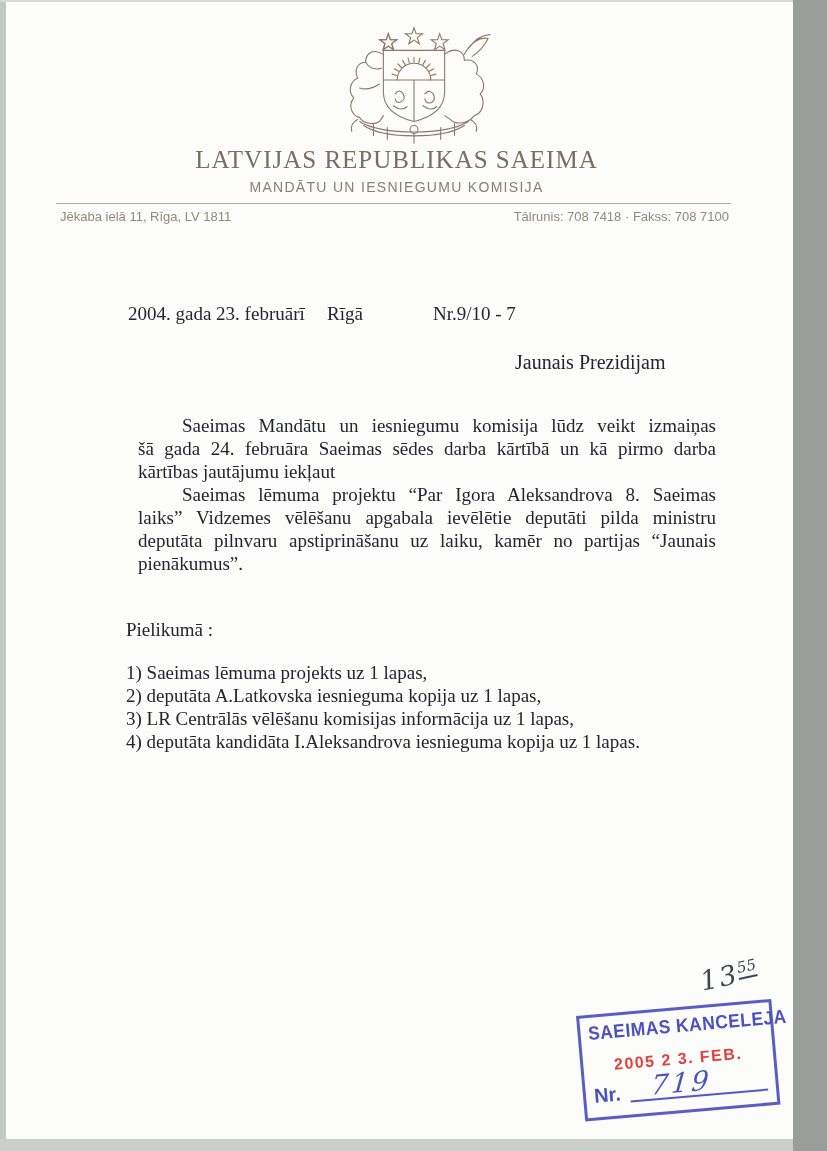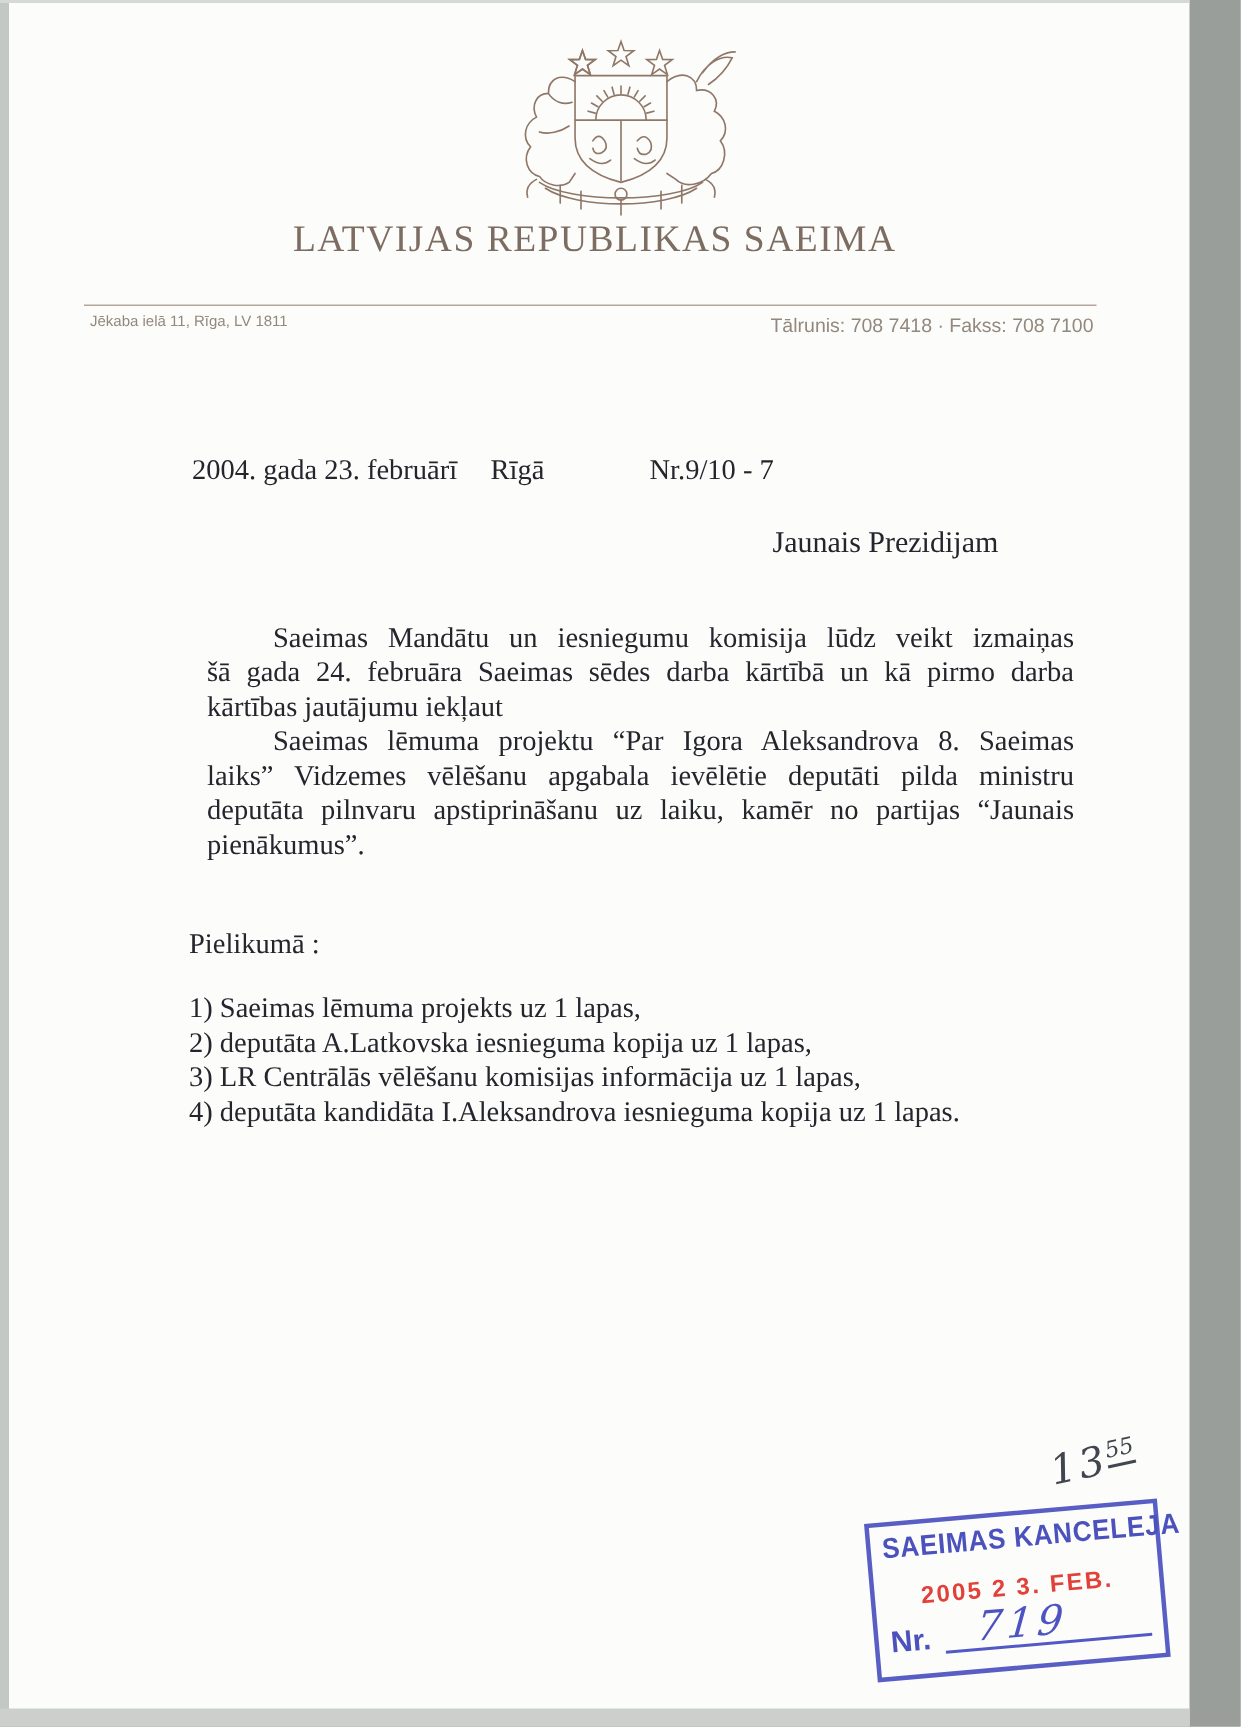--- a/index.html
+++ b/index.html
@@ -9,21 +9,21 @@
   .edge-top{position:absolute;left:0;top:0;width:100%;height:2px;background:#d6dad6;}
   .edge-bottom{position:absolute;left:0;bottom:0;width:100%;height:12px;background:#ccd0ca;}
 
   
   .emblem{position:absolute;left:330px;top:24px;width:168px;height:122px;}
   .org-name{position:absolute;left:0;right:0;top:146px;text-align:center;
             font-size:25px;letter-spacing:1px;color:#7d6c61;font-family:"Liberation Serif",serif;}
   .committee{position:absolute;left:0;right:0;top:179px;text-align:center;
              font-size:14px;letter-spacing:1.3px;color:#8e7c70;font-family:"Liberation Sans",sans-serif;}
   .rule{position:absolute;left:56px;right:62px;top:203px;border-top:1px solid #b3a69d;}
-  .address{position:absolute;left:60px;top:209px;font-size:10px;color:#93887d;
+  .address{position:absolute;left:60px;top:209px;font-size:13px;color:#93887d;
            font-family:"Liberation Sans",sans-serif;}
   .contacts{position:absolute;right:64px;top:209px;font-size:13px;color:#93887d;
             font-family:"Liberation Sans",sans-serif;}
 
   
   .doc{font-size:19px;line-height:23px;}
   .date-row{position:absolute;top:302px;left:0;width:100%;height:26px;}
   .date-place{position:absolute;left:128px;}
   .city{position:absolute;left:327px;}
   .doc-number{position:absolute;left:433px;}
@@ -87,20 +87,21 @@
     <path d="M36,38 C40,44 46,46 52,44 M30,64 C36,66 44,64 50,60"></path>
     <path d="M116,30 C126,22 136,26 136,36 C146,34 152,42 148,50 C156,54 158,64 152,70 C158,78 154,90 146,92 C140,100 128,102 122,96 L116,92"></path>
     <path d="M136,30 C142,18 152,12 160,14 C156,22 150,28 144,32 M140,24 C146,16 154,10 162,10"></path>
     <path d="M30,98 C50,112 120,112 140,98 M34,102 C55,116 115,116 136,102"></path>
     <path d="M44,100 L44,112 M58,104 L58,116 M126,100 L126,112 M112,104 L112,116"></path>
     <circle cx="85" cy="106" r="4"></circle>
     <path d="M85,110 L85,120 M28,96 q-8,4 -6,12 M142,96 q8,4 6,12"></path>
   </svg>
 
   <div class="org-name">LATVIJAS REPUBLIKAS SAEIMA</div>
+  <div class="committee">MANDĀTU UN IESNIEGUMU KOMISIJA</div>
   <div class="rule"></div>
   <div class="address">Jēkaba ielā 11, Rīga, LV 1811</div>
   <div class="contacts">Tālrunis: 708 7418 · Fakss: 708 7100</div>
 
   <div class="date-row doc">
     <span class="date-place">2004. gada 23. februārī</span>
     <span class="city">Rīgā</span>
     <span class="doc-number">Nr.9/10 - 7</span>
   </div>
   <div class="recipient doc">Jaunais Prezidijam</div>

